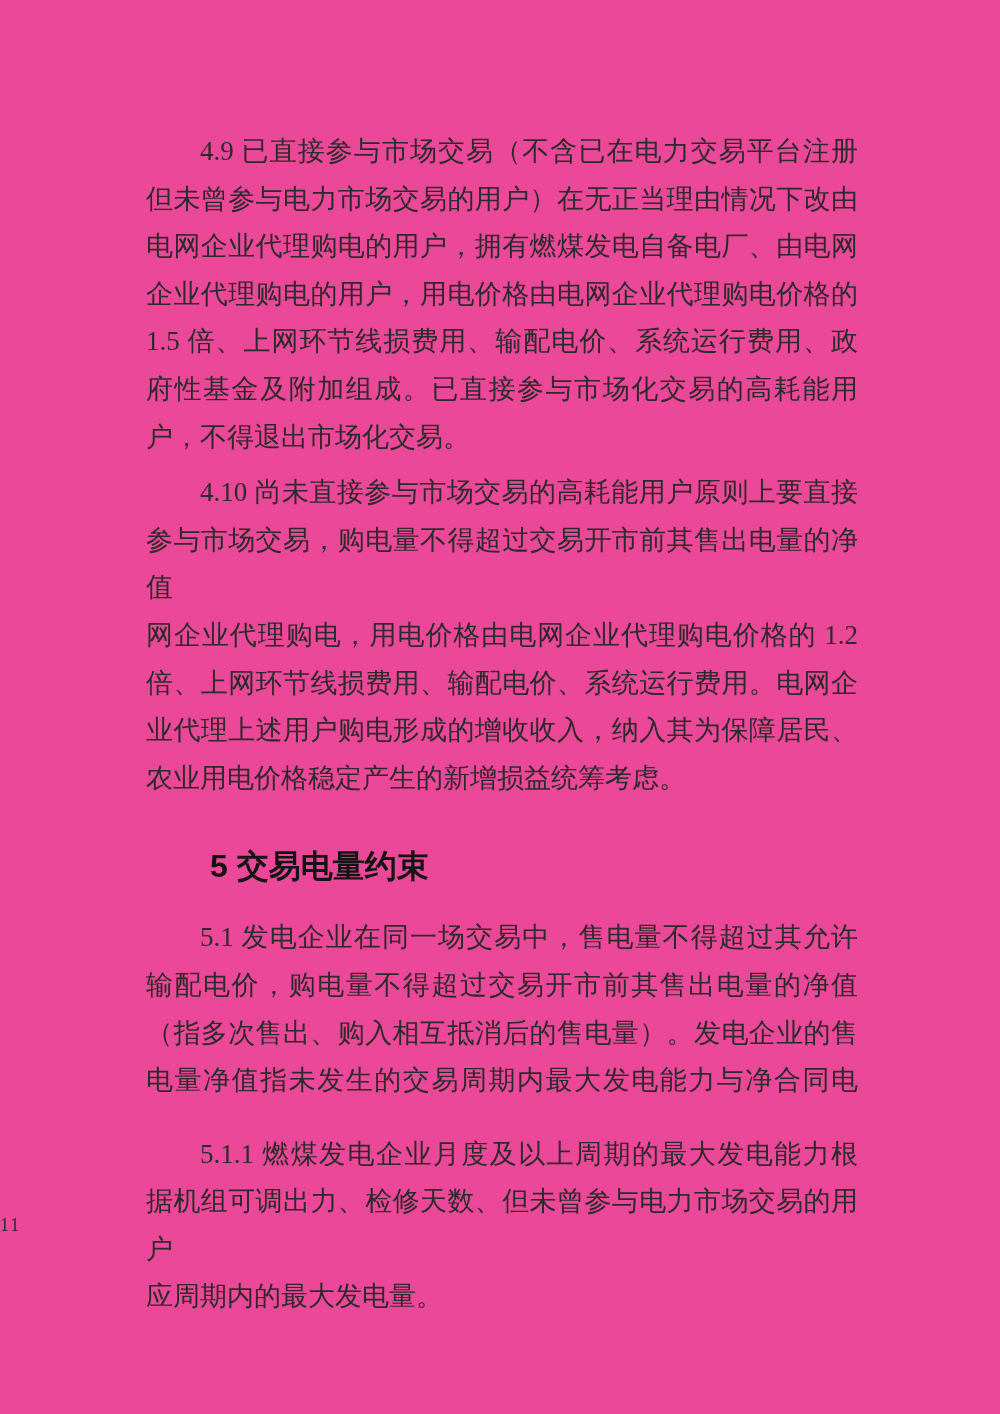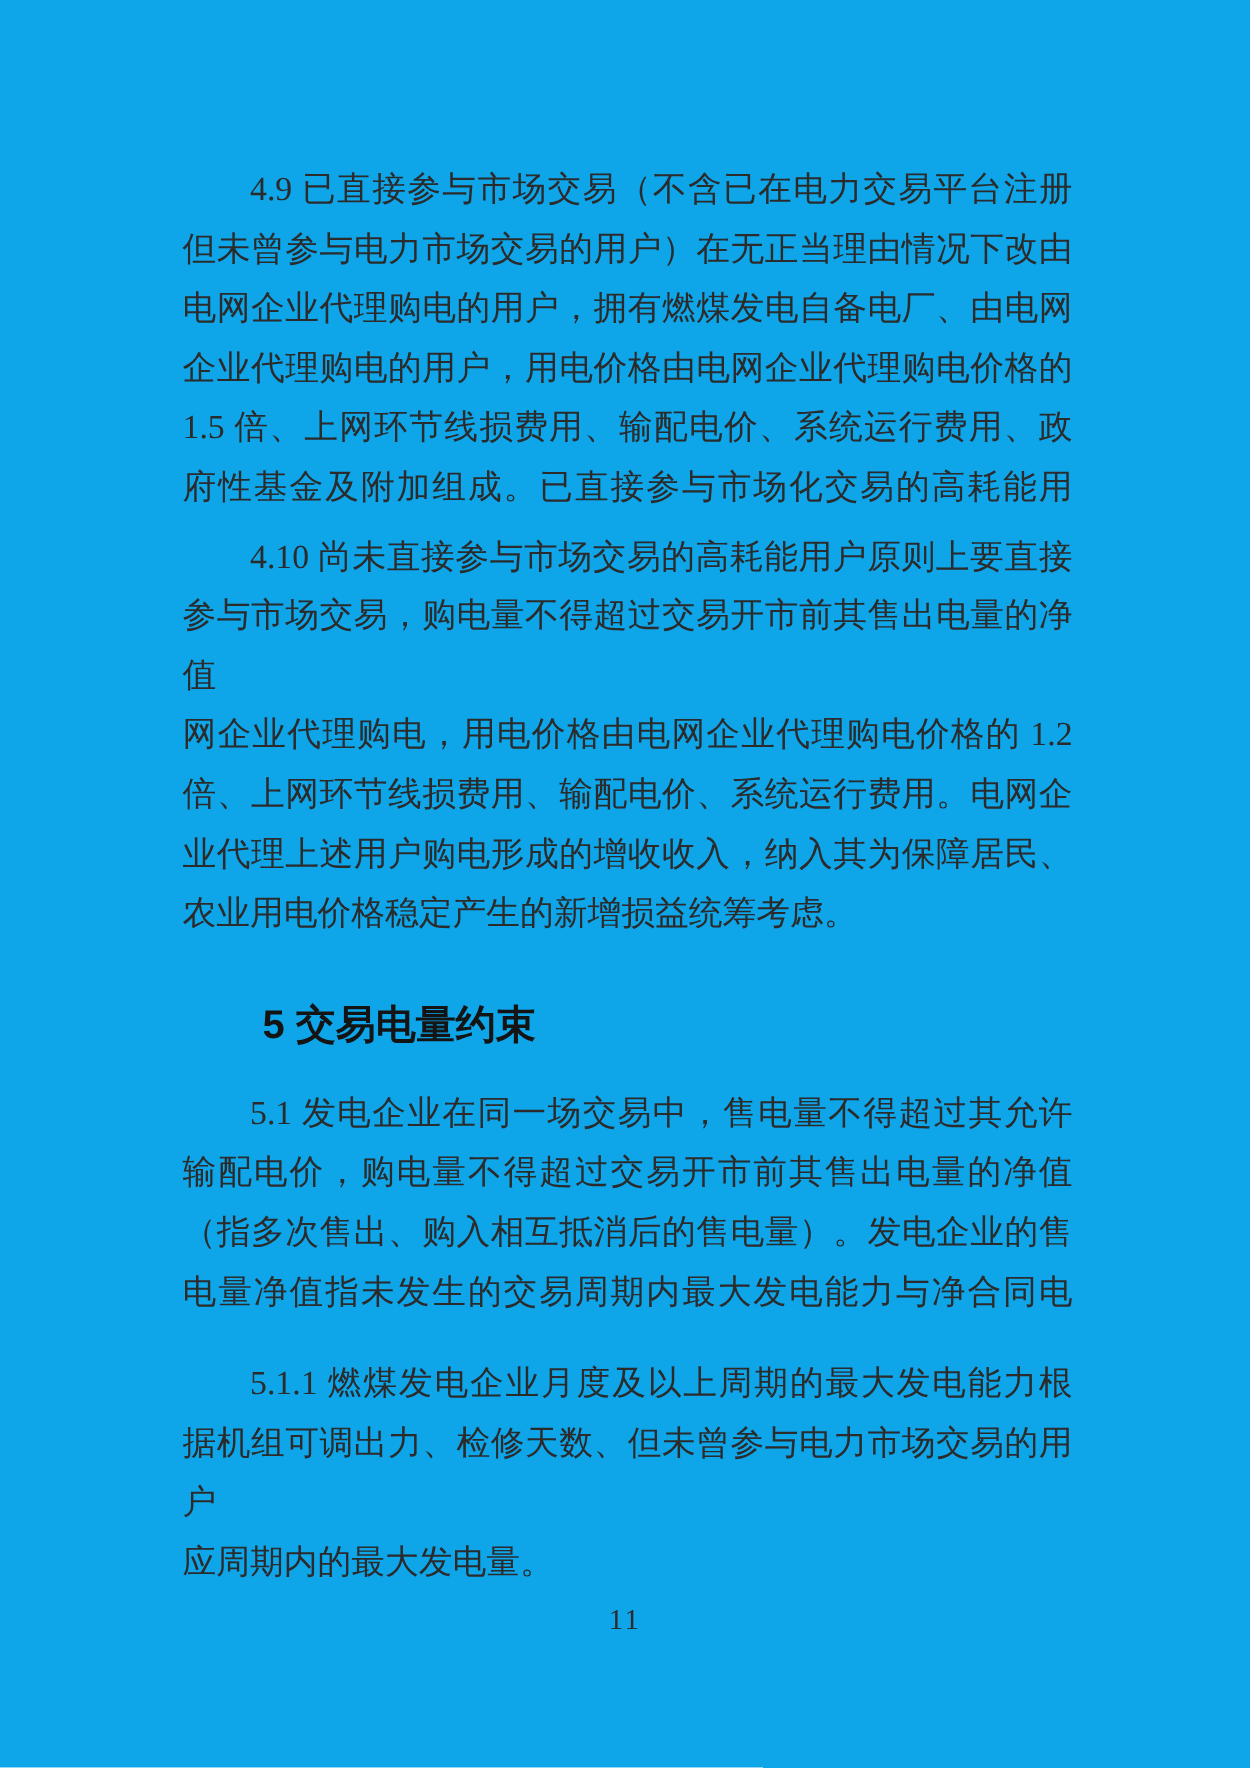--- a/index.html
+++ b/index.html
@@ -4,21 +4,21 @@
 <style>
   html, body {
     margin: 0;
     padding: 0;
     background: #ffffff;
   }
   .page {
     position: relative;
     width: 1000px;
     height: 1414px;
-    background: #0ea5e9;
+    background: #ec4899;
     overflow: hidden;
     font-family: "Liberation Serif", "DejaVu Serif", serif;
   }
   .content {
     position: absolute;
     left: 146px;
     top: 128px;
     width: 712px;
   }
   .para {
@@ -50,41 +50,42 @@
     text-align: left;
     text-indent: 64px;
   }
   [data-name="para-4-10"]  { margin-top: 8px; }
   [data-name="heading-5"]  { margin-top: 38px; }
   [data-name="para-5-1"]   { margin-top: 22px; }
   [data-name="para-5-1-1"] { margin-top: 26px; }
   .page-number {
     position: absolute;
     left: 0;
-    top: 1281px;
+    top: 1210px;
     width: 100%;
-    text-align: center;
-    font-size: 23px;
+    text-align: left;
+    font-size: 18px;
     line-height: 30px;
     color: #2b2b2b;
     letter-spacing: 2px;
   }
 </style>
 </head>
 <body>
 
 <div class="page" data-name="document-page">
   <div class="content" data-name="document-content">
       <div class="para body" data-name="para-4-9">
         <div class="line first" data-name="text-line">4.9 已直接参与市场交易（不含已在电力交易平台注册</div>
         <div class="line" data-name="text-line">但未曾参与电力市场交易的用户）在无正当理由情况下改由</div>
         <div class="line" data-name="text-line">电网企业代理购电的用户，拥有燃煤发电自备电厂、由电网</div>
         <div class="line" data-name="text-line">企业代理购电的用户，用电价格由电网企业代理购电价格的</div>
         <div class="line" data-name="text-line">1.5 倍、上网环节线损费用、输配电价、系统运行费用、政</div>
         <div class="line" data-name="text-line">府性基金及附加组成。已直接参与市场化交易的高耗能用</div>
+        <div class="line last" data-name="text-line">户，不得退出市场化交易。</div>
       </div>
       <div class="para body" data-name="para-4-10">
         <div class="line first" data-name="text-line">4.10 尚未直接参与市场交易的高耗能用户原则上要直接</div>
         <div class="line" data-name="text-line">参与市场交易，购电量不得超过交易开市前其售出电量的净值</div>
         <div class="line" data-name="text-line">网企业代理购电，用电价格由电网企业代理购电价格的 1.2</div>
         <div class="line" data-name="text-line">倍、上网环节线损费用、输配电价、系统运行费用。电网企</div>
         <div class="line" data-name="text-line">业代理上述用户购电形成的增收收入，纳入其为保障居民、</div>
         <div class="line last" data-name="text-line">农业用电价格稳定产生的新增损益统筹考虑。</div>
       </div>
       <div class="para heading" data-name="heading-5">

